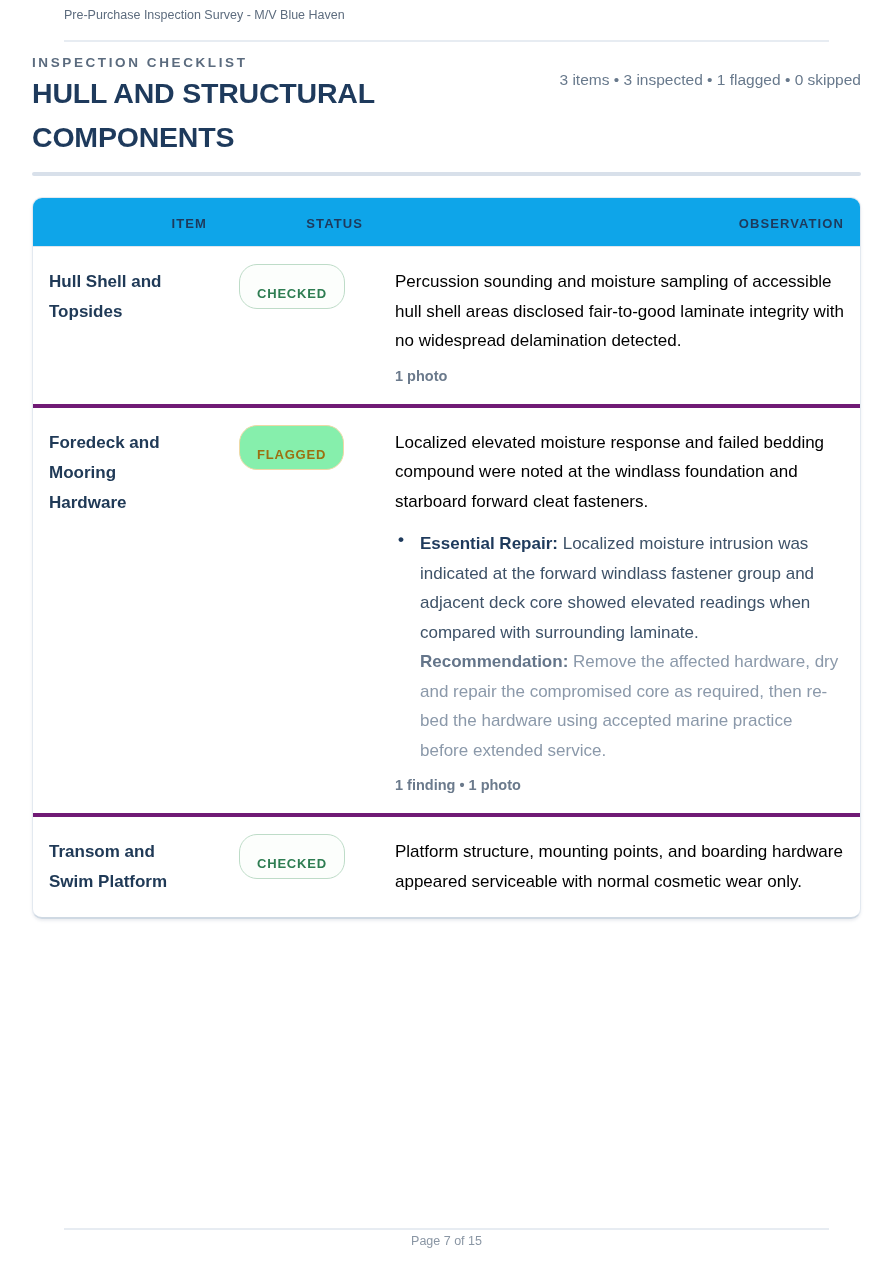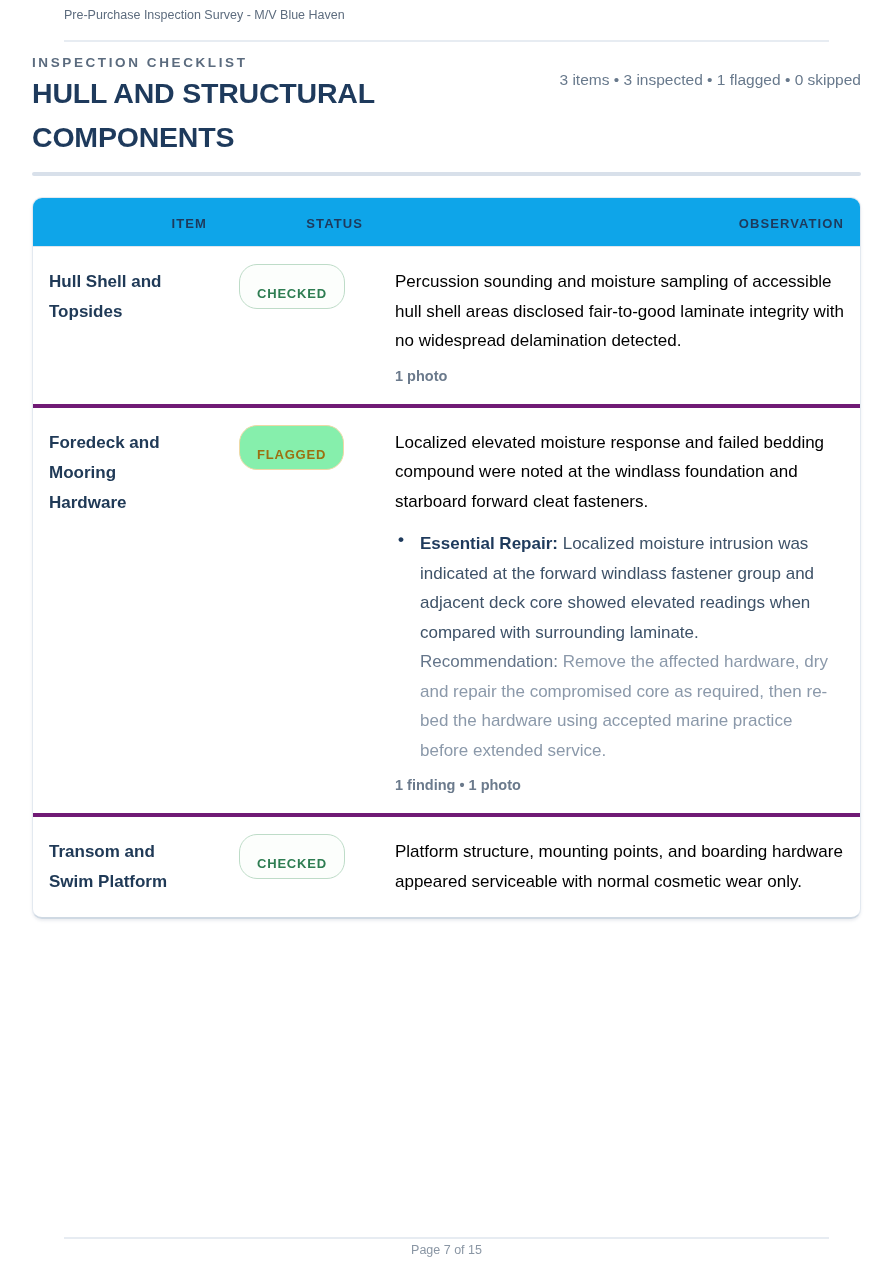--- a/index.html
+++ b/index.html
@@ -147,37 +147,37 @@
     font-size:17px;
     line-height:29.5px;
     max-width:428px;
   }
   .finding-title {
     font-weight:700;
     color:#1e3a5c;
   }
   .finding-desc { color:#3e5268; }
   .rec-label {
-    font-weight:400;
+    font-weight:700;
     color:#64758a;
   }
   .rec-text { color:#8b99aa; }
 
   .meta {
     margin-top:12px;
     font-size:14.5px;
     font-weight:700;
     color:#6b7a8c;
   }
 
   
   .page-footer {
     position:absolute;
     left:64px; right:64px; bottom:0;
-    height:26px;
+    height:35px;
     border-top:2px solid #e7ecf2;
     text-align:center;
   }
   .page-footer .page-num {
     display:inline-block;
     margin-top:4px;
     font-size:12.5px;
     color:#8a96a4;
   }
 </style>

